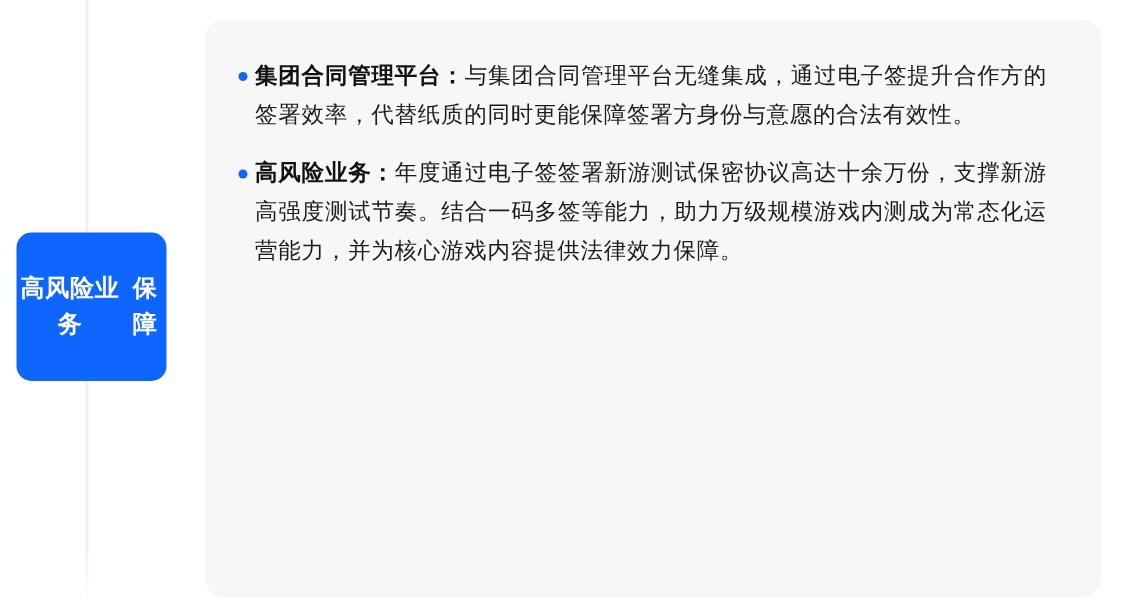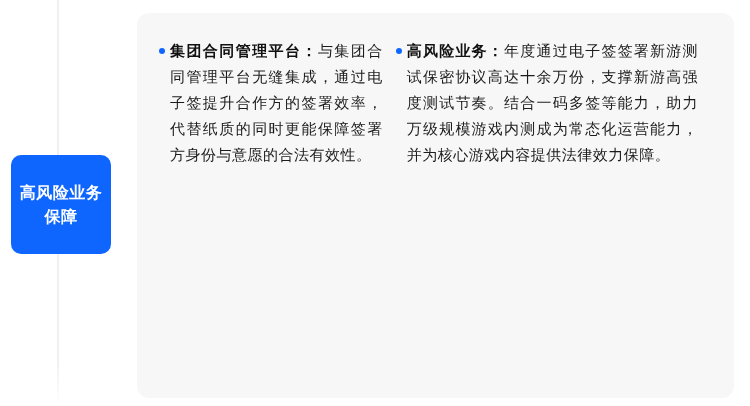--- a/index.html
+++ b/index.html
@@ -13,29 +13,29 @@
     font-family:"Liberation Sans","DejaVu Sans",sans-serif;}
   .stage{position:relative;width:750px;height:406px;background:#fff;}
 
   
   .rail{position:absolute;left:57px;top:0;width:2px;height:403px;
     background:linear-gradient(to bottom, var(--rail) 90%, rgba(240,240,242,0) 100%);}
 
   
   .label-card{position:absolute;left:11px;top:155px;width:100px;height:99px;
     background:var(--accent);border-radius:10px;z-index:2;
-    display:flex;flex-direction:column;align-items:center;justify-content:center;
+    display:flex;align-items:center;justify-content:center;
     color:#ffffff;font-weight:700;font-size:16px;line-height:24px;letter-spacing:0.5px;
     text-align:center;}
 
   
   .panel{position:absolute;left:137px;top:13px;width:597px;height:385px;
     background:var(--panel_bg);border-radius:12px;
     padding:25px 36px 0 22px;
-    display:flex;flex-direction:row;gap:13px;}
+    display:flex;flex-direction:column;gap:13px;}
 
   .bullet-item{position:relative;padding-left:11px;
     font-size:15px;line-height:26px;letter-spacing:0.5px;color:var(--text);
     text-align:justify;}
   .bullet-item .dot{position:absolute;left:0;top:10px;width:6px;height:6px;
     border-radius:50%;background:var(--accent);}
   .bullet-item .term{font-weight:700;color:#111111;}
 </style>
 </head>
 <body>

